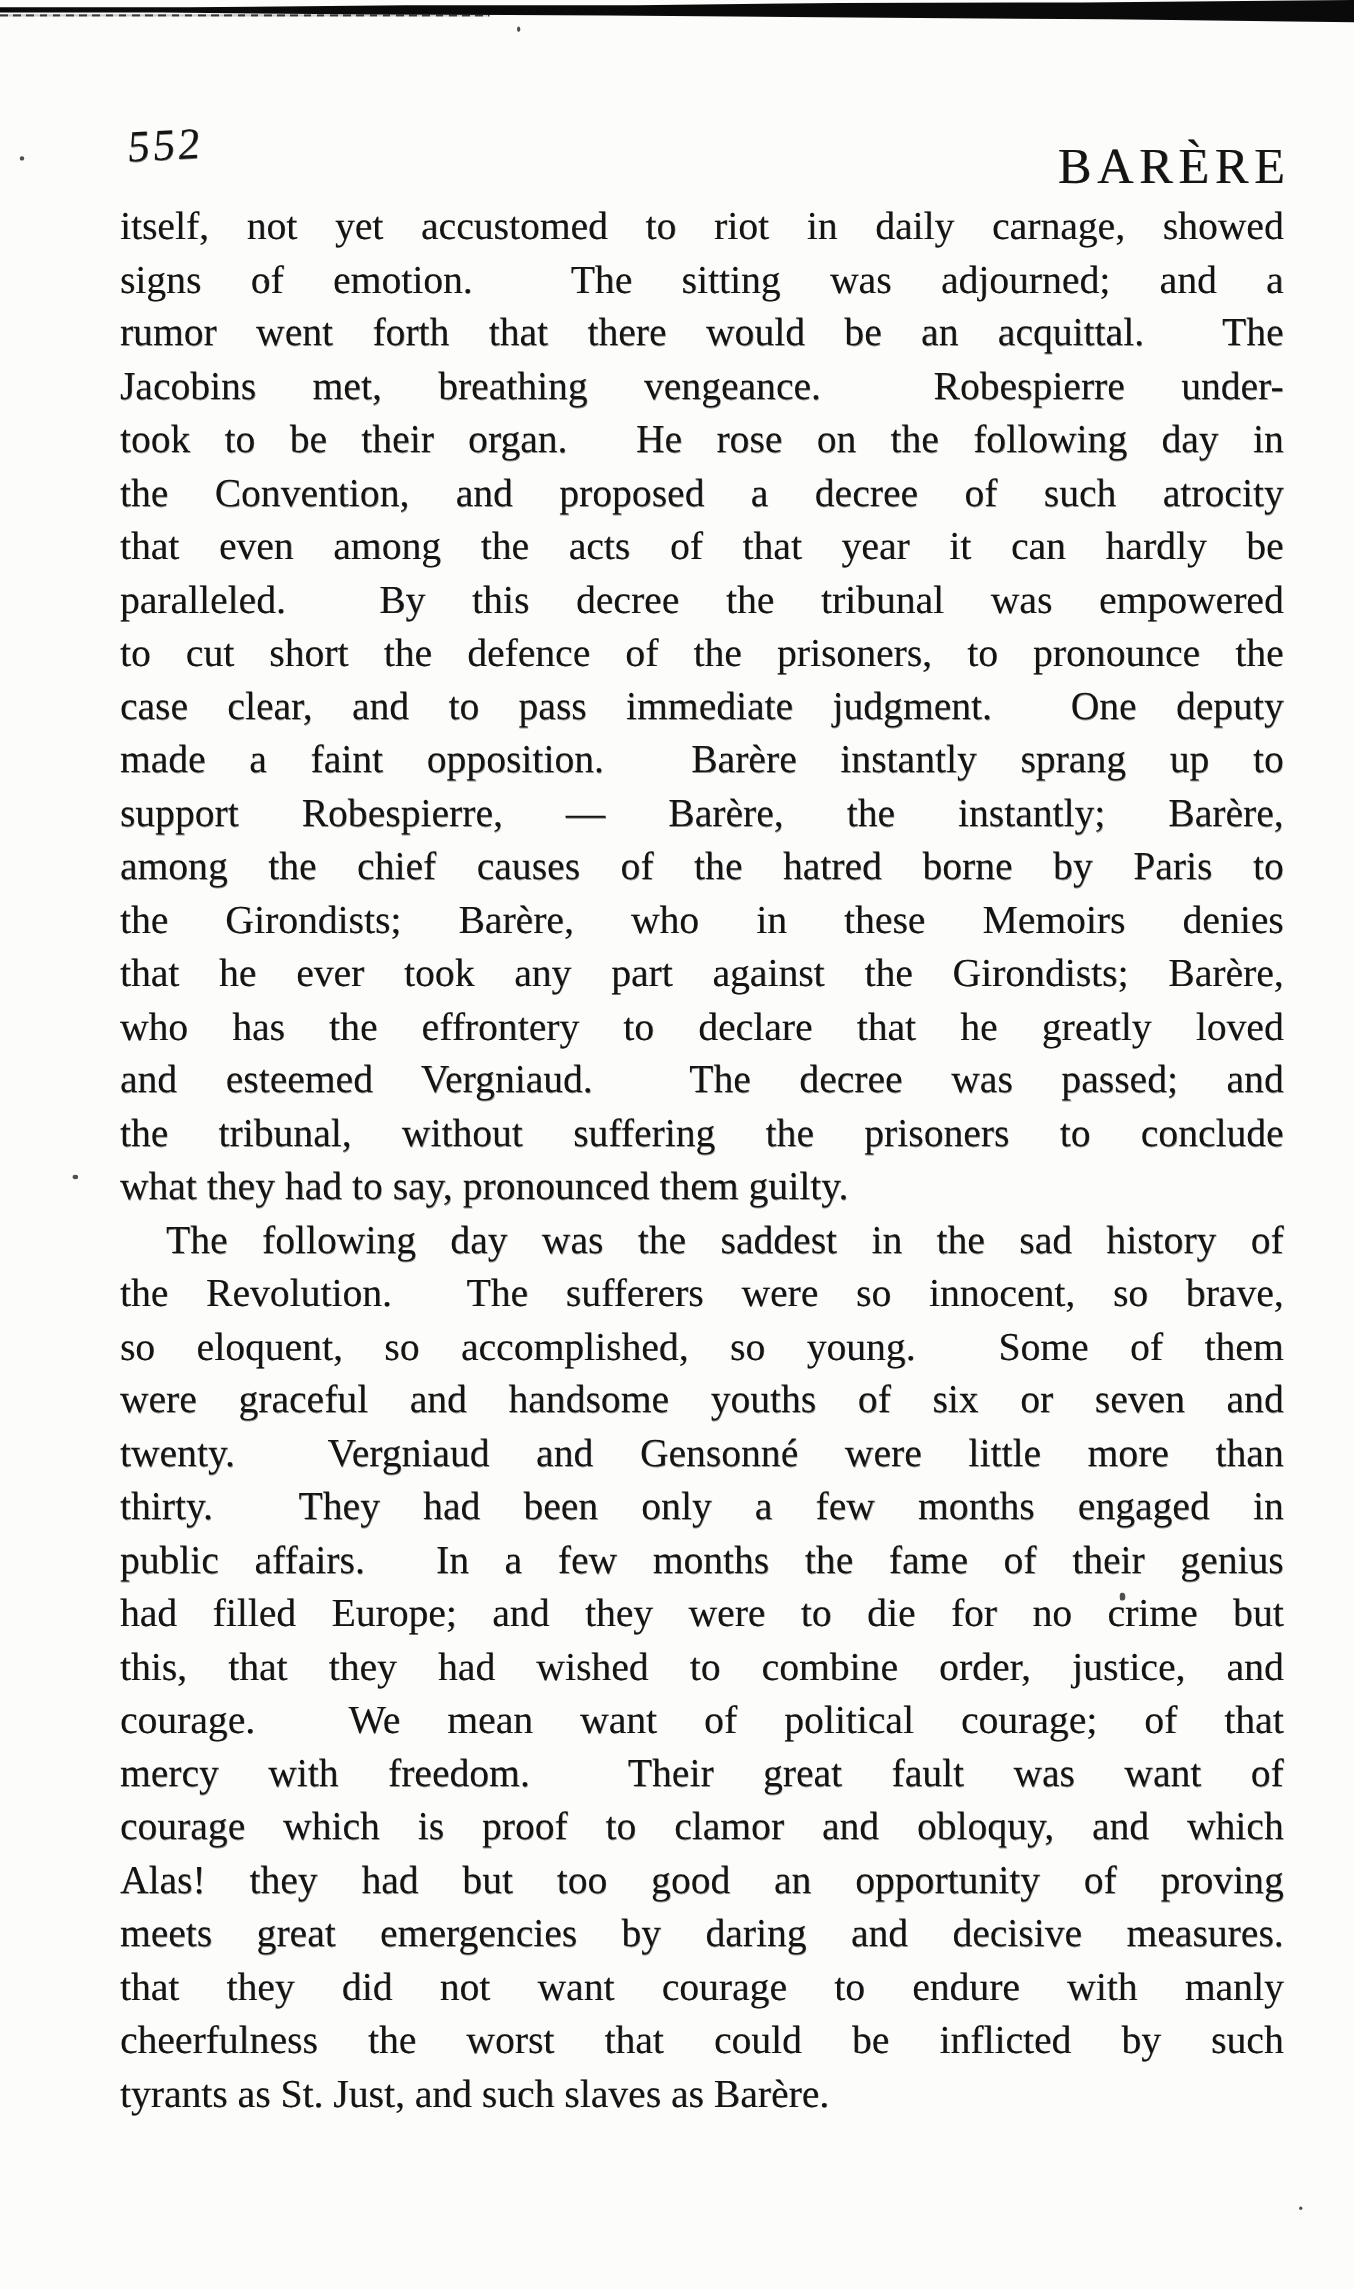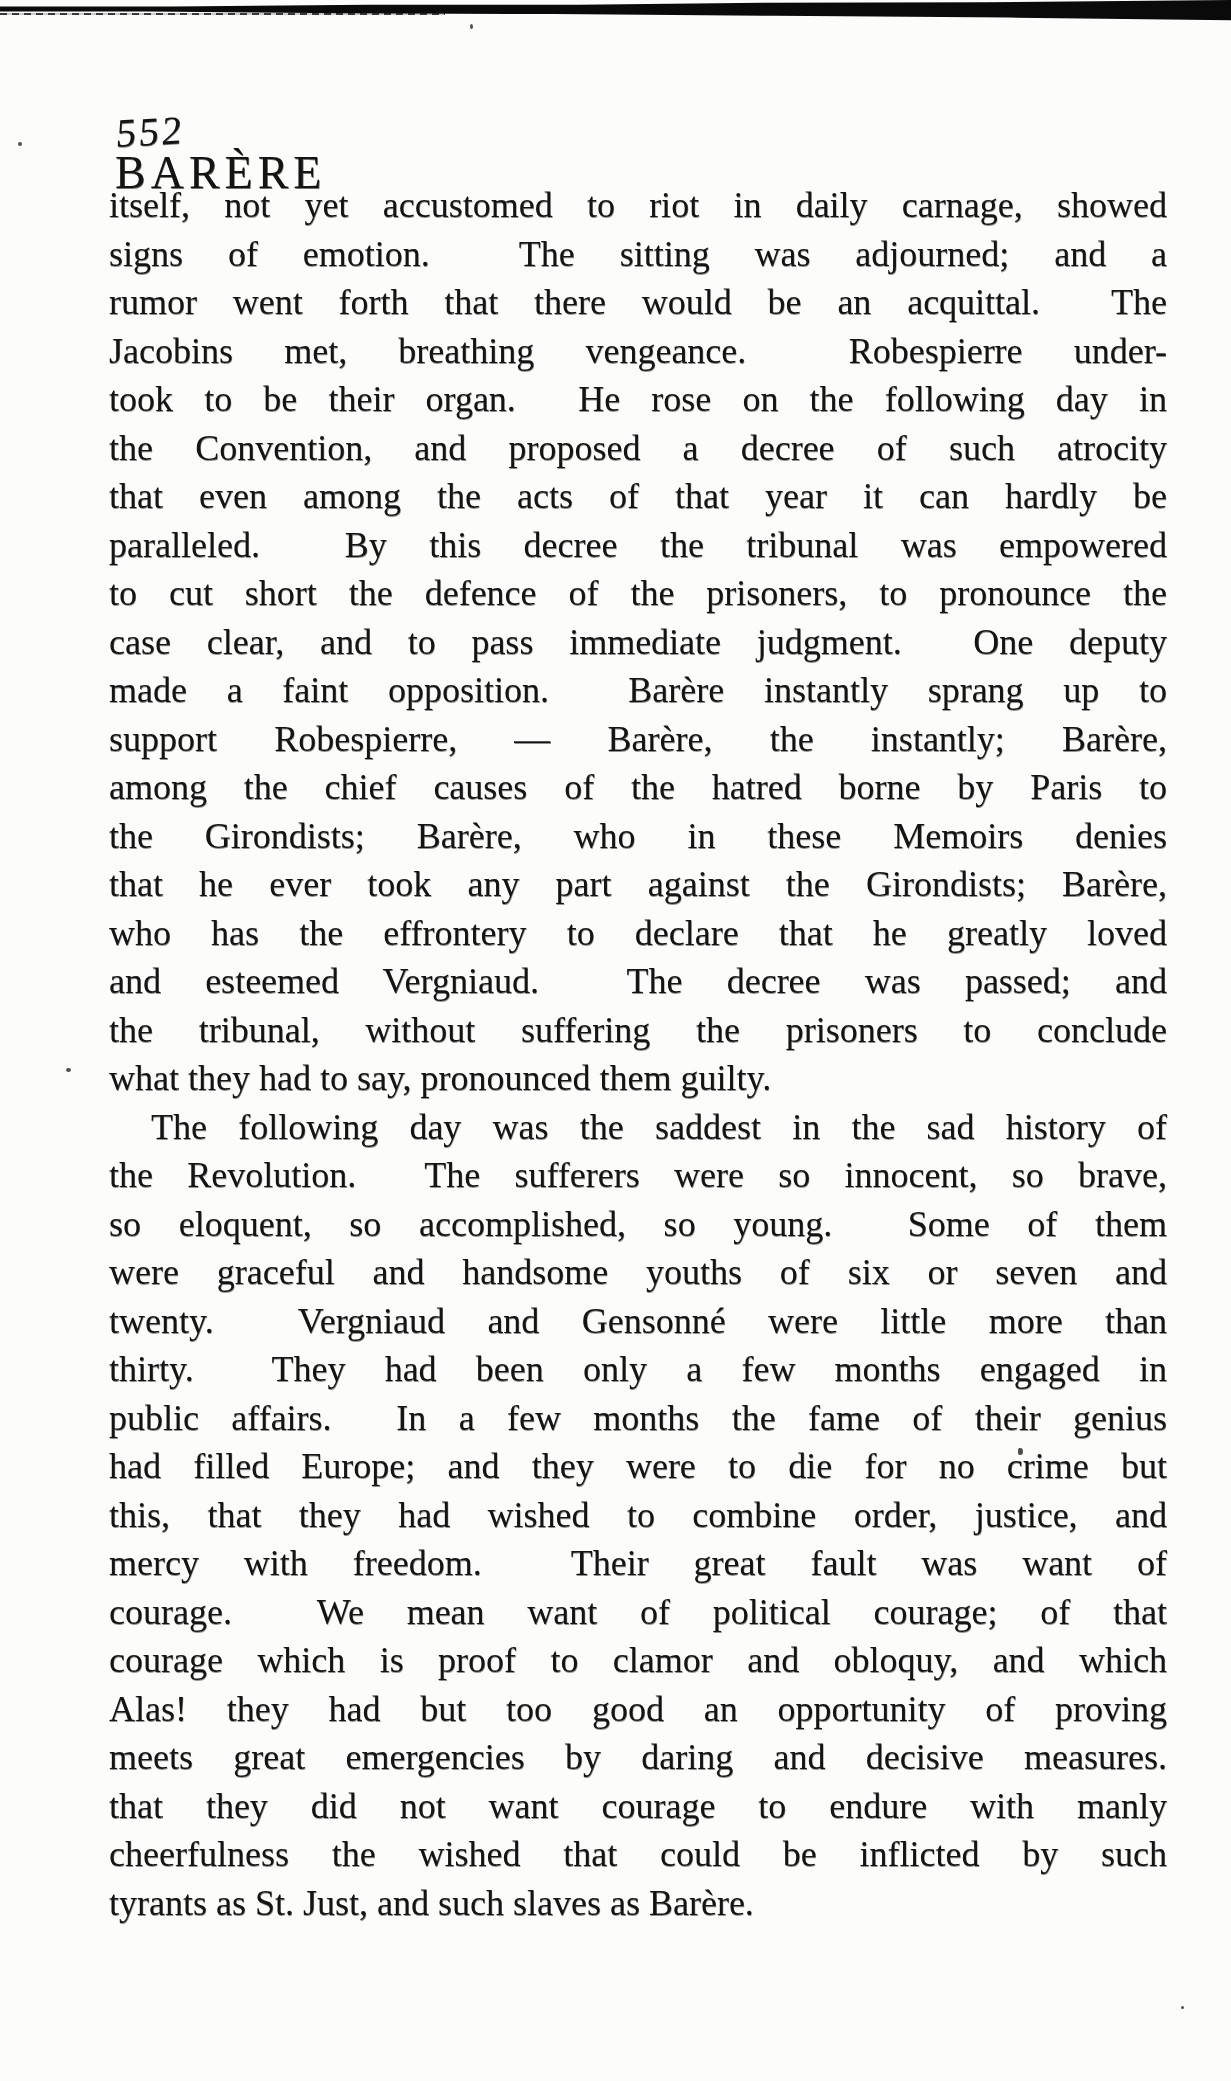--- a/index.html
+++ b/index.html
@@ -30,23 +30,23 @@
     opacity: .85;
   }
   .page-num {
     position: absolute; left: 116px; top: 112px;
     font-size: 40px; line-height: 1;
     letter-spacing: 3px;
     transform: rotate(-3deg) skewX(-7deg);
     text-shadow: 0.6px 0.8px 0 rgba(10,10,10,0.5);
   }
   .title {
-    position: absolute; left: 115px; top: 119px;
+    position: absolute; left: 115px; top: 97px;
     width: 1058px;
-    text-align: left;
+    text-align: right;
     font-size: 46px; line-height: 1;
     letter-spacing: 5px;
     font-weight: normal;
     text-shadow: 0.6px 0.7px 0 rgba(10,10,10,0.55);
   }
   .body-text {
     position: absolute; left: 109px; top: 181px;
     width: 1058px;
     font-size: 36px;
     line-height: 48.5px;
@@ -101,27 +101,27 @@
       <div>
         <div class="line indent">The following day was the saddest in the sad history of</div>
         <div class="line">the Revolution.  The sufferers were so innocent, so brave,</div>
         <div class="line">so eloquent, so accomplished, so young.  Some of them</div>
         <div class="line">were graceful and handsome youths of six or seven and</div>
         <div class="line">twenty.  Vergniaud and Gensonné were little more than</div>
         <div class="line">thirty.  They had been only a few months engaged in</div>
         <div class="line">public affairs.  In a few months the fame of their genius</div>
         <div class="line">had filled Europe; and they were to die for no crime but</div>
         <div class="line">this, that they had wished to combine order, justice, and</div>
+        <div class="line">courage.  We mean want of political courage; of that</div>
         <div class="line">mercy with freedom.  Their great fault was want of</div>
-        <div class="line">courage.  We mean want of political courage; of that</div>
         <div class="line">courage which is proof to clamor and obloquy, and which</div>
         <div class="line">Alas! they had but too good an opportunity of proving</div>
         <div class="line">meets great emergencies by daring and decisive measures.</div>
         <div class="line">that they did not want courage to endure with manly</div>
-        <div class="line">cheerfulness the wished that could be inflicted by such</div>
+        <div class="line">cheerfulness the worst that could be inflicted by such</div>
         <div class="line lastline">tyrants as St. Just, and such slaves as Barère.</div>
       </div>
     </div>
 
   <div class="speck" style="left:240px; top:254px; width:4px; height:4px;"></div>
   <div class="speck" style="left:470px; top:24px; width:3px; height:5px;"></div>
   <div class="speck" style="left:66px; top:1068px; width:5px; height:4px;"></div>
   <div class="speck" style="left:18px; top:142px; width:4px; height:4px;"></div>
   <div class="speck" style="left:1018px; top:1448px; width:5px; height:7px; border-radius:40% 60% 60% 40%;"></div>
   <div class="speck" style="left:1181px; top:2006px; width:3px; height:3px;"></div>

